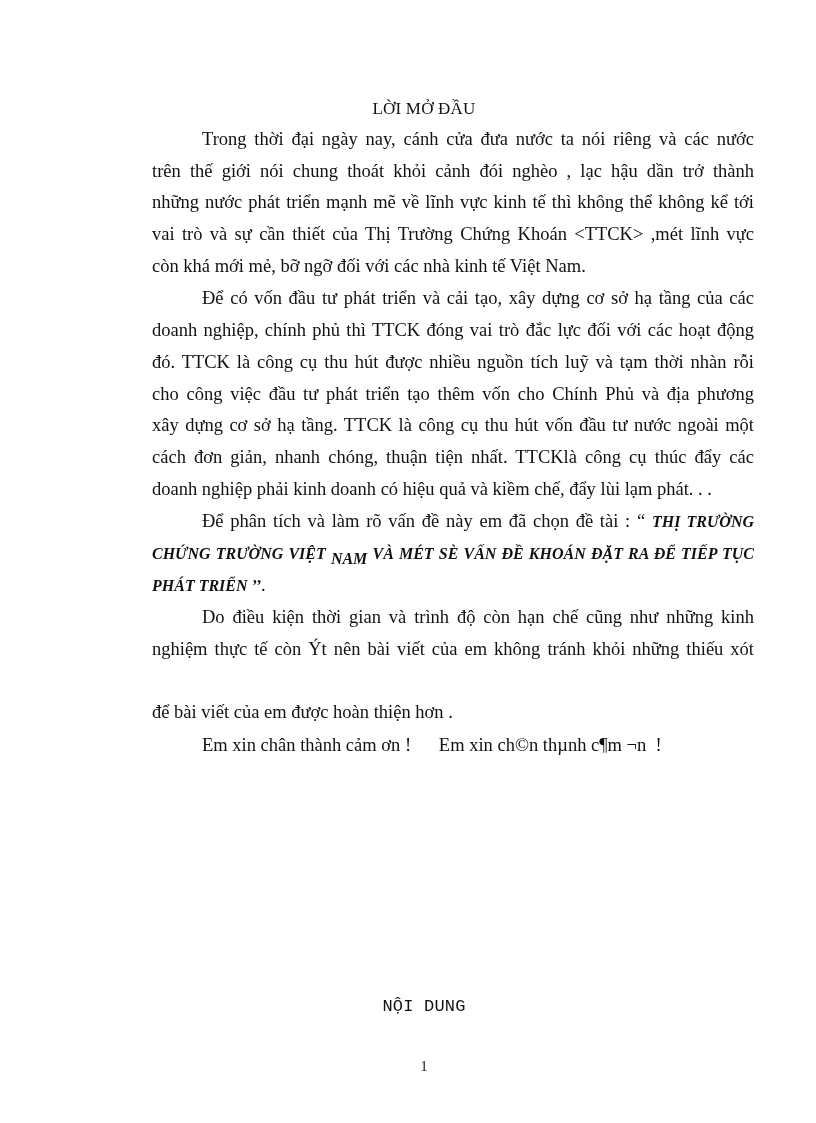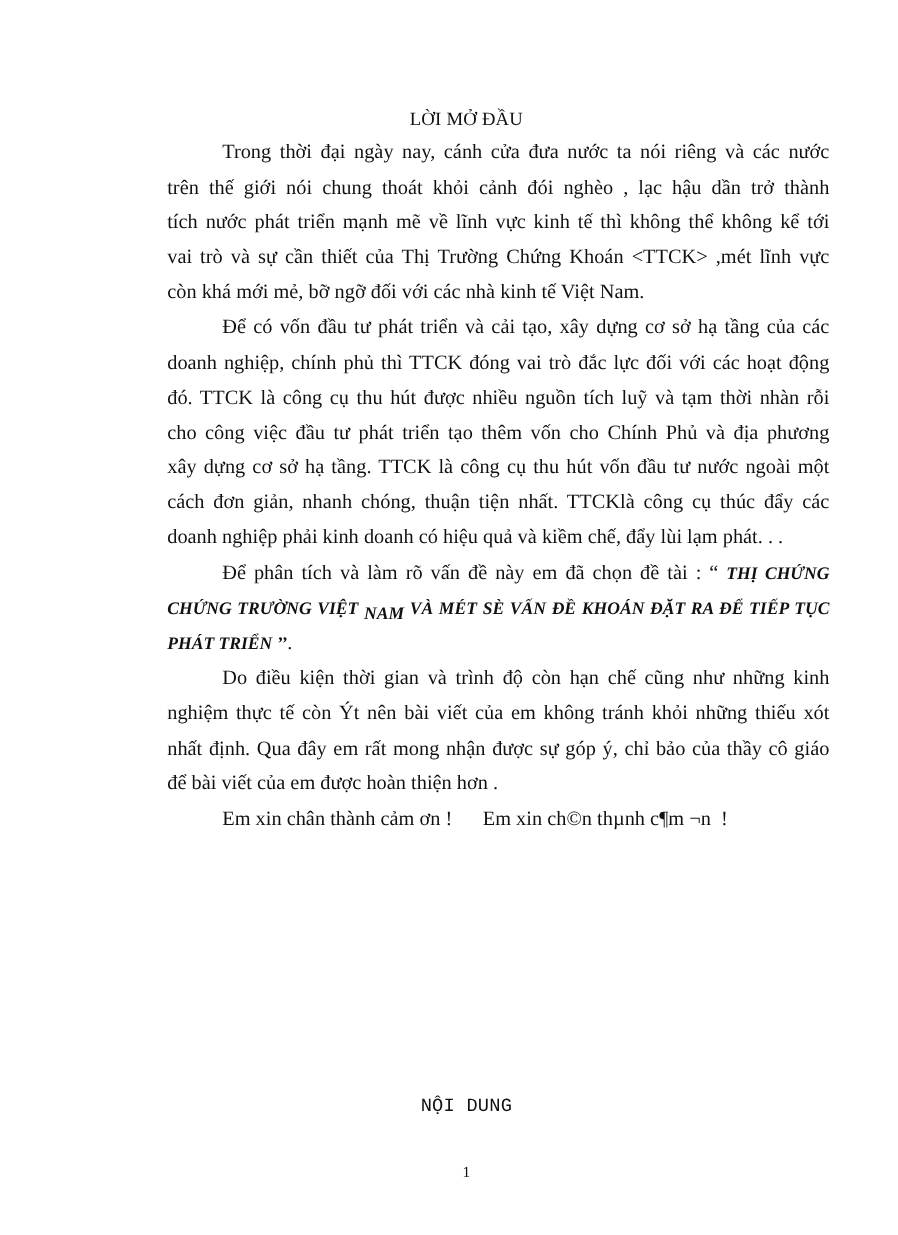--- a/index.html
+++ b/index.html
@@ -16,39 +16,38 @@
 </style>
 </head>
 <body>
 
 <div class="page">
 
   <div class="heading" style="top:99px;">LỜI MỞ ĐẦU</div>
 
   <div class="line justify indent" style="top:127px;">Trong thời đại ngày nay, cánh cửa đưa nước ta nói riêng và các nước</div>
   <div class="line justify" style="top:159px;">trên thế giới nói chung thoát khỏi cảnh đói nghèo , lạc hậu dần trở thành</div>
-  <div class="line justify" style="top:190px;">tích nước phát triển mạnh mẽ về lĩnh vực kinh tế thì không thể không kể tới</div>
+  <div class="line justify" style="top:190px;">những nước phát triển mạnh mẽ về lĩnh vực kinh tế thì không thể không kể tới</div>
   <div class="line justify" style="top:222px;">vai trò và sự cần thiết của Thị Trường Chứng Khoán &lt;TTCK&gt; ,mét lĩnh vực</div>
   <div class="line" style="top:254px;">còn khá mới mẻ, bỡ ngỡ đối với các nhà kinh tế Việt Nam.</div>
 
   <div class="line justify indent" style="top:286px;">Để có vốn đầu tư phát triển và cải tạo, xây dựng cơ sở hạ tầng của các</div>
   <div class="line justify" style="top:318px;">doanh nghiệp, chính phủ thì TTCK đóng vai trò đắc lực đối với các hoạt động</div>
   <div class="line justify" style="top:382px;">cho công việc đầu tư phát triển tạo thêm vốn cho Chính Phủ và địa phương</div>
   <div class="line justify" style="top:350px;">đó.  TTCK là công cụ thu hút được nhiều nguồn tích luỹ và tạm thời nhàn rỗi</div>
   <div class="line justify" style="top:413px;">xây dựng cơ sở hạ tầng.  TTCK là công cụ thu hút vốn đầu tư nước ngoài một</div>
   <div class="line justify" style="top:445px;">cách đơn giản, nhanh chóng, thuận tiện nhất. TTCKlà công cụ thúc đẩy các</div>
   <div class="line" style="top:477px;">doanh nghiệp phải kinh doanh có hiệu quả và kiềm chế, đẩy lùi lạm phát. . .</div>
 
-  <div class="line justify indent" style="top:509px;"><span>Để phân tích và làm rõ vấn đề này em đã chọn đề tài : “ </span><span class="it">THỊ CHỨNG</span></div>
+  <div class="line justify indent" style="top:509px;"><span>Để phân tích và làm rõ vấn đề này em đã chọn đề tài : “ </span><span class="it">THỊ TRƯỜNG</span></div>
   <div class="line justify" style="top:541px;"><span class="it">CHỨNG TRƯỜNG VIỆT </span><span class="it sub">NAM</span><span class="it"> VÀ MÉT SÈ VẤN ĐỀ KHOÁN ĐẶT RA ĐỂ TIẾP TỤC</span></div>
   <div class="line" style="top:573px;"><span class="it">PHÁT TRIỂN ’’</span><span>.</span></div>
 
   <div class="line justify indent" style="top:605px;">Do điều kiện thời gian và trình độ còn hạn chế cũng như những kinh</div>
   <div class="line justify" style="top:637px;">nghiệm thực tế còn Ýt nên bài viết của em không tránh khỏi những thiếu xót</div>
-  <div class="line justify" style="top:669px;">nhất định. Qua đây em rất mong nhận được sự góp ý, chỉ bảo của thầy cô giáo</div>
   <div class="line" style="top:700px;">để bài viết của em được hoàn thiện hơn .</div>
 
   <div class="line indent" style="top:733px; white-space:pre;">Em xin chân thành cảm ơn !      Em xin ch©n thµnh c¶m ¬n  !</div>
 
   <div class="heading" style="top:997px;font-family:Liberation Mono, monospace;">NỘI DUNG</div>
 
   <div class="pagenum" style="top:1059px;">1</div>
 </div>
 
 </body></html>

